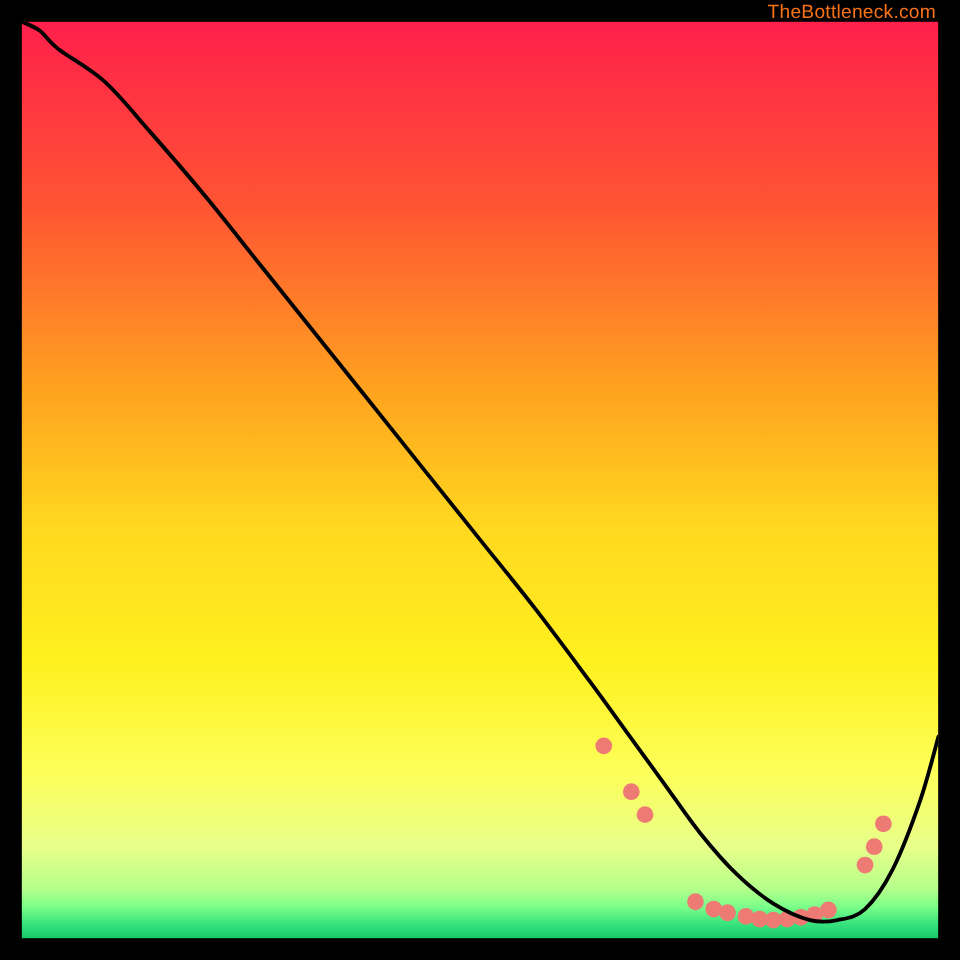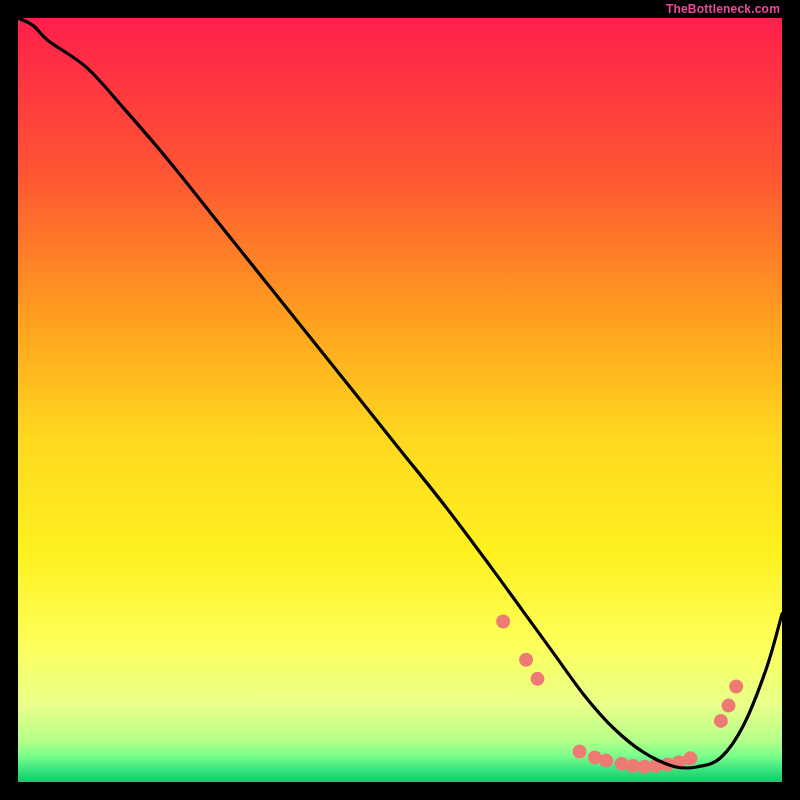--- a/index.html
+++ b/index.html
@@ -21,23 +21,23 @@
     position: absolute;
     left: 18px;
     top: 18px;
     width: 764px;
     height: 764px;
   }
   .watermark {
     position: absolute;
     top: 2px;
     right: 20px;
-    font-size: 12px;
-    font-weight: 700;
-    color: #ec4899;
+    font-size: 16px;
+    font-weight: 400;
+    color: #f97316;
     letter-spacing: 0.2px;
   }
   svg { display: block; }
 </style>
 </head>
 <body>
 
 <div class="stage">
   <div class="plot">
     <svg viewBox="0 0 764 764" width="764" height="764">

